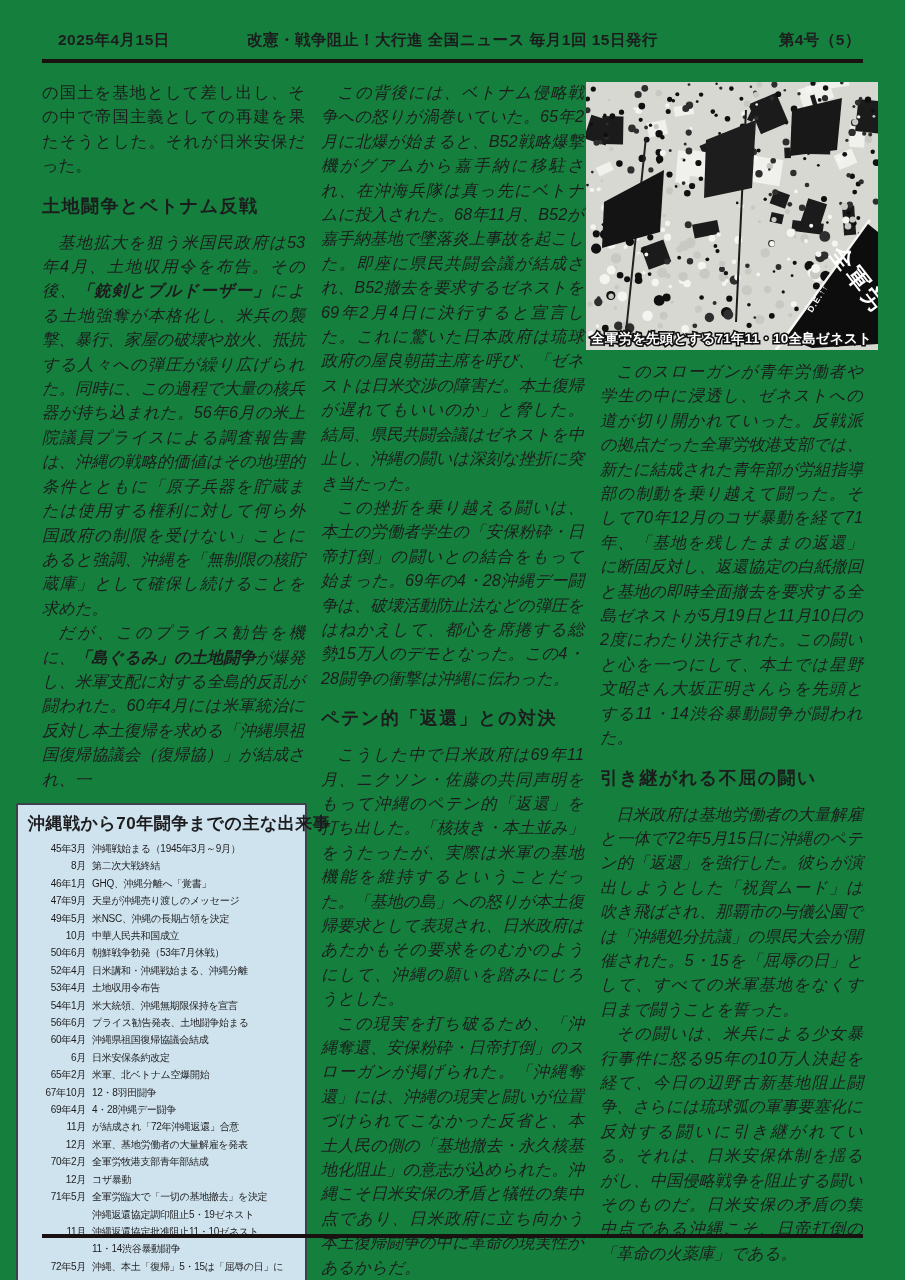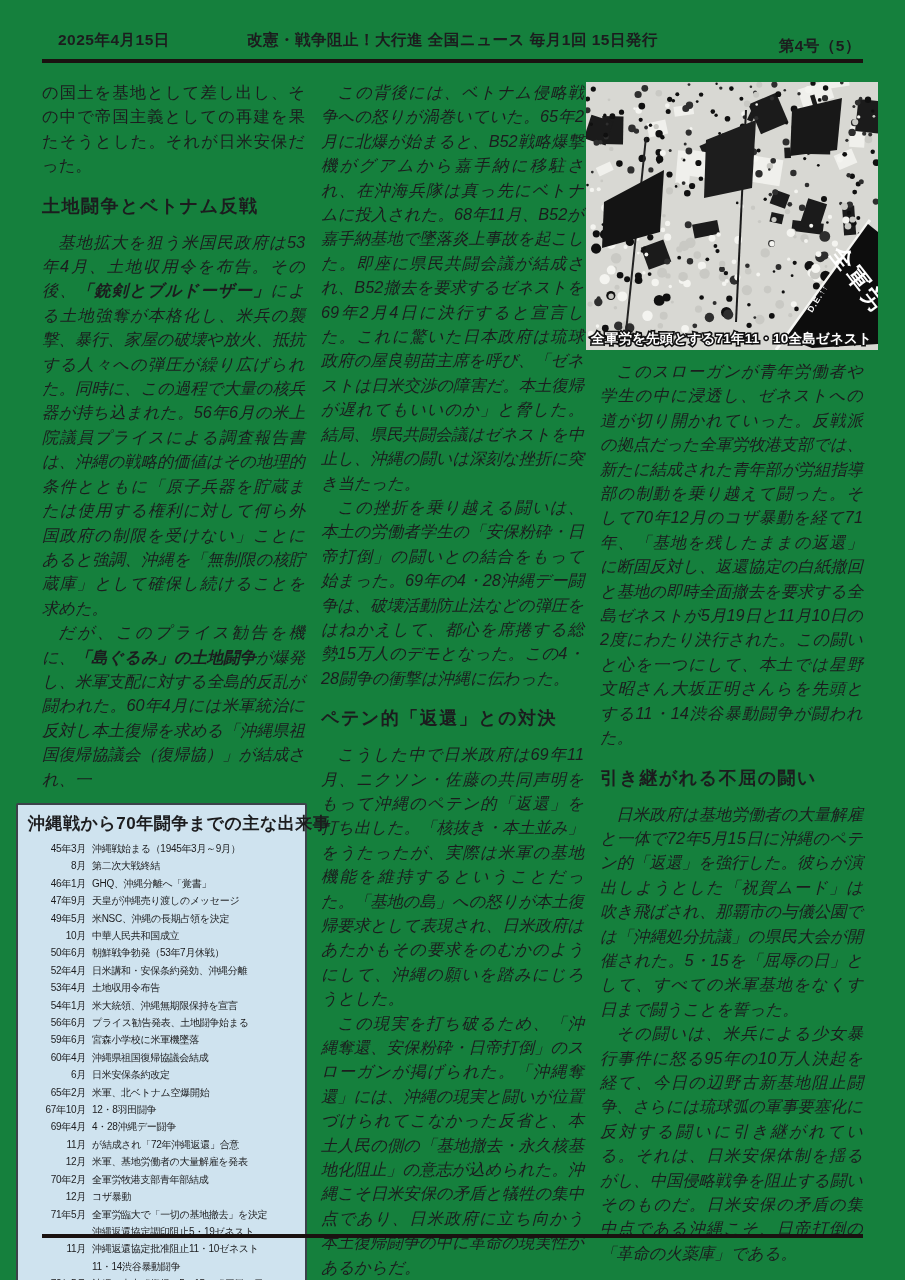--- a/index.html
+++ b/index.html
@@ -5,21 +5,21 @@
   :root{
     --box-bg:#cfe3ef; --box-border:#3c424a; --rule:#1a1210; --ink:#1c1c1e;
   }
   html,body{margin:0;padding:0;background:#fff;}
   .page{position:relative;width:905px;height:1280px;background:#15803d;overflow:hidden;
         font-family:"Liberation Sans","DejaVu Sans",sans-serif;color:var(--ink);}
   .header{position:absolute;left:44px;right:44px;top:30px;height:22px;
           font-size:15.5px;font-weight:bold;letter-spacing:0.5px;}
   .header .left{position:absolute;left:14px;top:0;}
   .header .masthead{position:absolute;left:50%;transform:translateX(-50%);top:0;white-space:nowrap;}
-  .header .right{position:absolute;right:0;top:6px;}
+  .header .right{position:absolute;right:0;top:0;}
   .rule{position:absolute;left:42px;right:42px;height:4px;background:var(--rule);}
   .rule-top{top:59px;}
   .rule-bottom{top:1234px;}
   .columns{position:absolute;left:42px;right:41px;top:80px;bottom:40px;
            display:flex;gap:16px;}
   .col{width:263px;flex:none;font-size:16.3px;line-height:24.4px;text-align:justify;}
   .col p{margin:0;}
   .col p.ind{text-indent:1em;font-style:italic;}
   .col b{font-weight:bold;}
   h2{font-size:18px;line-height:30px;margin:13px 0 9px;letter-spacing:1.5px;white-space:nowrap;}
@@ -86,37 +86,33 @@
             <div class="t-row">
             <span class="t-date">10月</span>
             <span class="t-text">中華人民共和国成立</span>
           </div>
             <div class="t-row">
             <span class="t-date">50年6月</span>
             <span class="t-text">朝鮮戦争勃発（53年7月休戦）</span>
           </div>
             <div class="t-row">
             <span class="t-date">52年4月</span>
-            <span class="t-text">日米講和・安保条約発効、沖縄分離</span>
+            <span class="t-text">日米講和・沖縄戦始まる、沖縄分離</span>
           </div>
             <div class="t-row">
             <span class="t-date">53年4月</span>
             <span class="t-text">土地収用令布告</span>
           </div>
             <div class="t-row">
             <span class="t-date">54年1月</span>
             <span class="t-text">米大統領、沖縄無期限保持を宣言</span>
           </div>
             <div class="t-row">
             <span class="t-date">56年6月</span>
             <span class="t-text">プライス勧告発表、土地闘争始まる</span>
-          </div>
-            <div class="t-row">
-            <span class="t-date">59年6月</span>
-            <span class="t-text">宮森小学校に米軍機墜落</span>
           </div>
             <div class="t-row">
             <span class="t-date">60年4月</span>
             <span class="t-text">沖縄県祖国復帰協議会結成</span>
           </div>
             <div class="t-row">
             <span class="t-date">6月</span>
             <span class="t-text">日米安保条約改定</span>
           </div>
             <div class="t-row">

